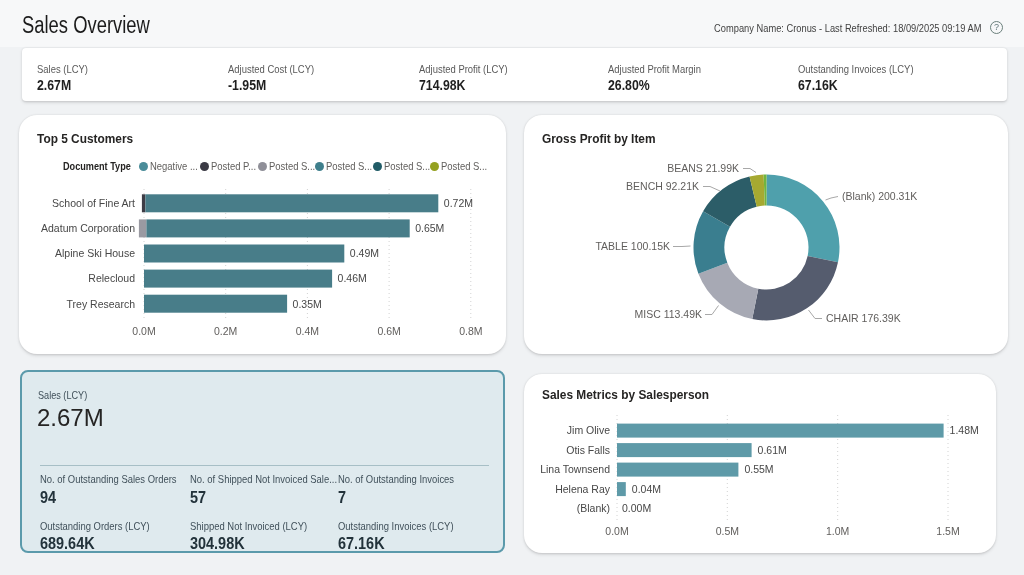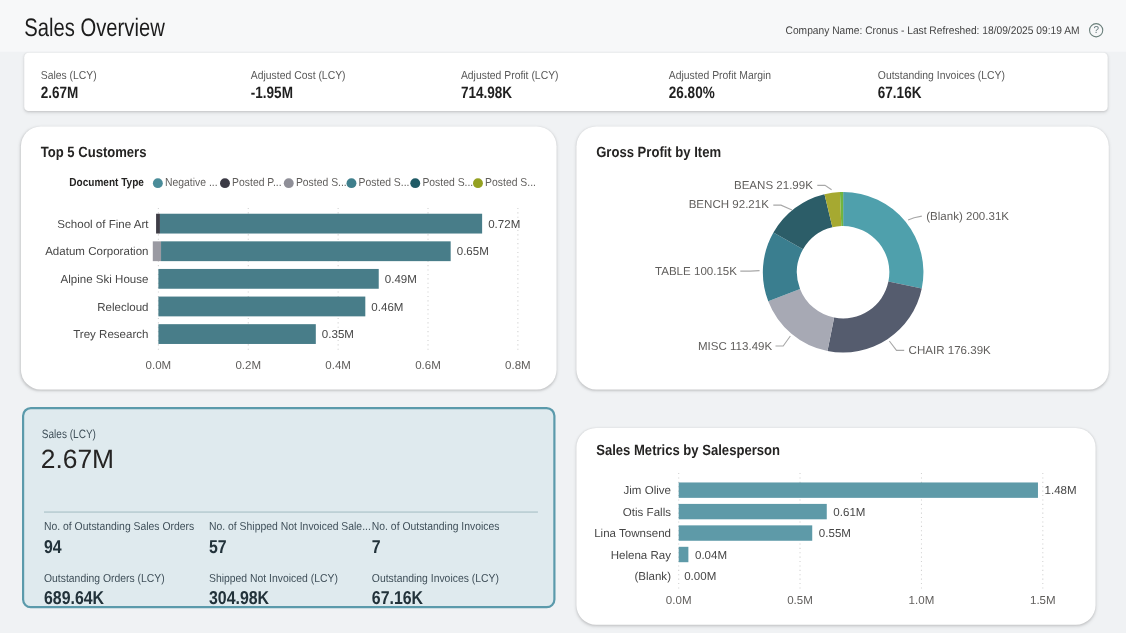--- a/index.html
+++ b/index.html
@@ -133,21 +133,21 @@
   <div class="slab" style="left:316px; top:101px;">No. of Outstanding Invoices</div>
   <div class="sval" style="left:316px; top:116px;">7</div>
   <div class="slab" style="left:18px; top:148px;">Outstanding Orders (LCY)</div>
   <div class="sval" style="left:18px; top:162px;">689.64K</div>
   <div class="slab" style="left:168px; top:148px;">Shipped Not Invoiced (LCY)</div>
   <div class="sval" style="left:168px; top:162px;">304.98K</div>
   <div class="slab" style="left:316px; top:148px;">Outstanding Invoices (LCY)</div>
   <div class="sval" style="left:316px; top:162px;">67.16K</div>
 </div>
 
-<div class="card" style="left:524px; top:389px; width:472px; height:179px;">
+<div class="card" style="left:524px; top:374px; width:472px; height:179px;">
   <div class="ctitle" style="left:18px; top:13px;">Sales Metrics by Salesperson</div>
   <svg width="483" height="179" style="position:absolute;left:0;top:0;">
     <g stroke="#d2d2d2" stroke-width="1" stroke-dasharray="1,3">
       <line x1="93" y1="41" x2="93" y2="148"></line>
       <line x1="203.3" y1="41" x2="203.3" y2="148"></line>
       <line x1="313.7" y1="41" x2="313.7" y2="148"></line>
       <line x1="424" y1="41" x2="424" y2="148"></line>
     </g>
     <g fill="#5e9aa8">
       <rect x="93" y="49.6" width="326.6" height="14"></rect>

